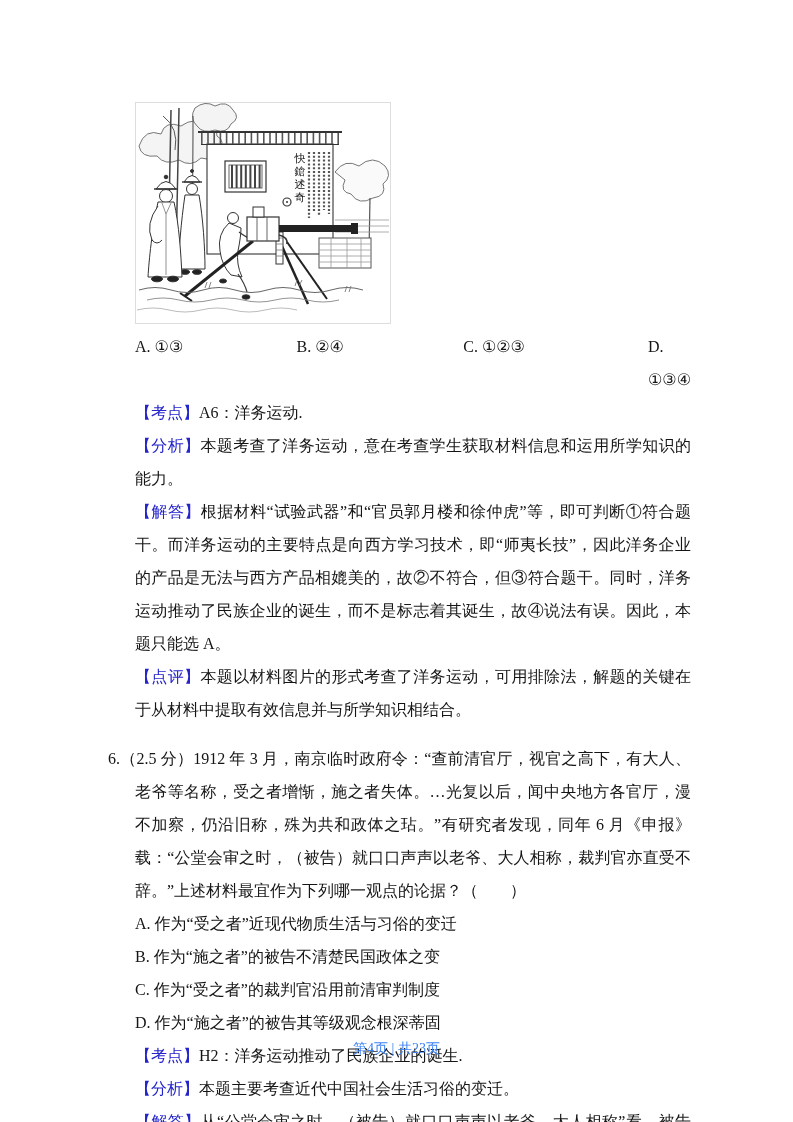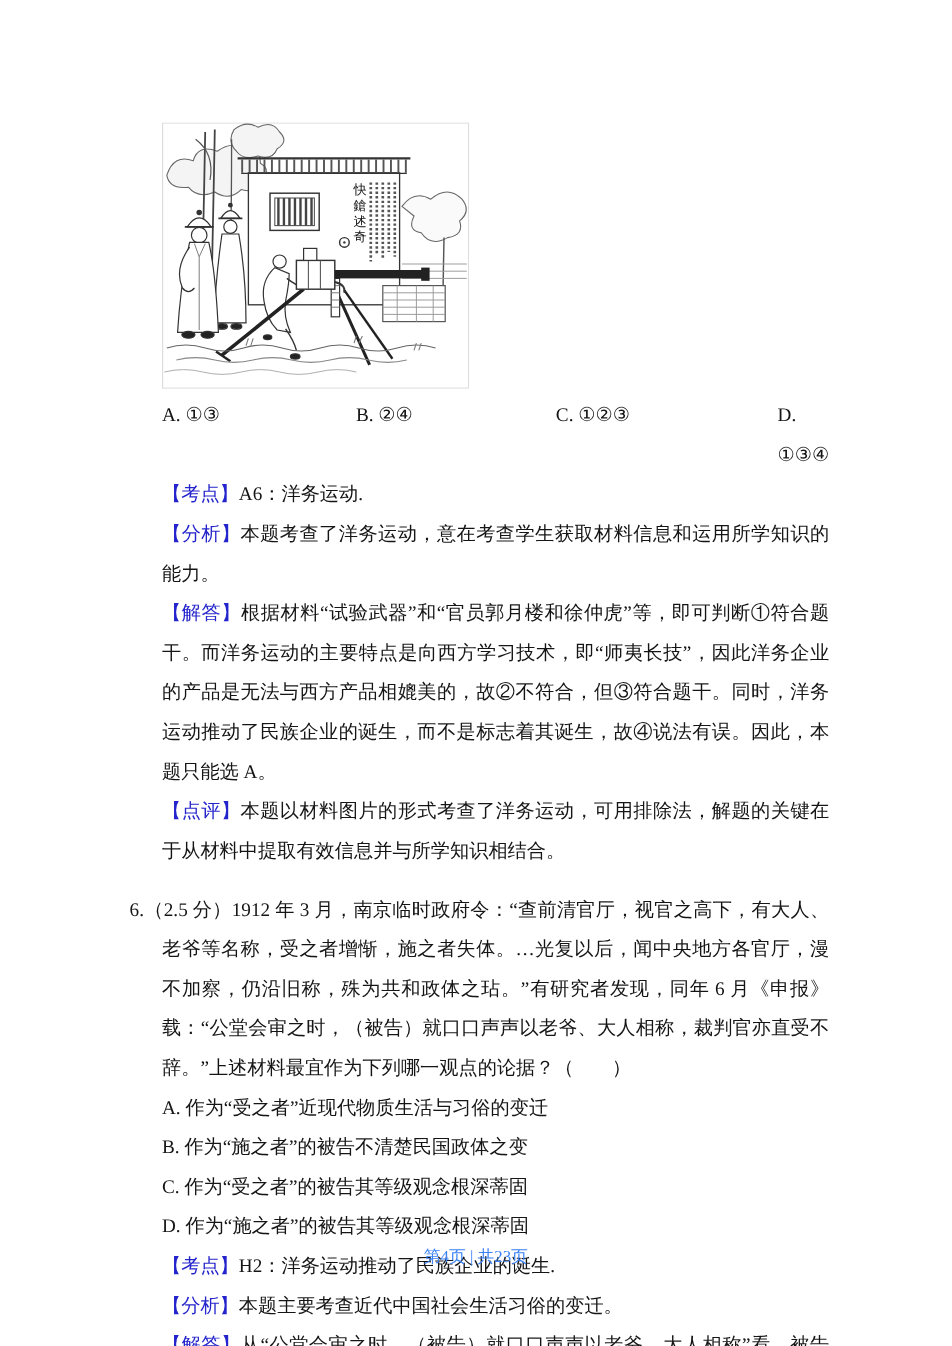--- a/index.html
+++ b/index.html
@@ -185,21 +185,21 @@
 
     <p><span class="tag">【考点】</span><span>A6：洋务运动.</span></p>
     <p><span class="tag">【分析】</span><span>本题考查了洋务运动，意在考查学生获取材料信息和运用所学知识的能力。</span></p>
     <p><span class="tag">【解答】</span><span>根据材料“试验武器”和“官员郭月楼和徐仲虎”等，即可判断①符合题干。而洋务运动的主要特点是向西方学习技术，即“师夷长技”，因此洋务企业的产品是无法与西方产品相媲美的，故②不符合，但③符合题干。同时，洋务运动推动了民族企业的诞生，而不是标志着其诞生，故④说法有误。因此，本题只能选 A。</span></p>
     <p><span class="tag">【点评】</span><span>本题以材料图片的形式考查了洋务运动，可用排除法，解题的关键在于从材料中提取有效信息并与所学知识相结合。</span></p>
 
     <div class="q6-block">
       <p class="stem"><span>6.</span><span>（2.5 分）</span><span>1912 年 3 月，南京临时政府令：“查前清官厅，视官之高下，有大人、老爷等名称，受之者增惭，施之者失体。…光复以后，闻中央地方各官厅，漫不加察，仍沿旧称，殊为共和政体之玷。”有研究者发现，同年 6 月《申报》载：“公堂会审之时，（被告）就口口声声以老爷、大人相称，裁判官亦直受不辞。”上述材料最宜作为下列哪一观点的论据？（　　）</span></p>
       <p>A. 作为“受之者”近现代物质生活与习俗的变迁</p>
       <p>B. 作为“施之者”的被告不清楚民国政体之变</p>
-      <p>C. 作为“受之者”的被告其等级观念根深蒂固</p>
+      <p>C. 作为“受之者”的裁判官沿用前清审判制度</p>
       <p>D. 作为“施之者”的被告其等级观念根深蒂固</p>
       <p><span class="tag">【考点】</span><span>H2：洋务运动推动了民族企业的诞生.</span></p>
       <p><span class="tag">【分析】</span><span>本题主要考查近代中国社会生活习俗的变迁。</span></p>
       <p><span class="tag">【解答】</span><span>从“公堂会审之时，（被告）就口口声声以老爷、大人相称”看，被告的封建等</span></p>
     </div>
 
   </div>
 
   <div class="footer">
     <span>第4页 | 共23页</span>

